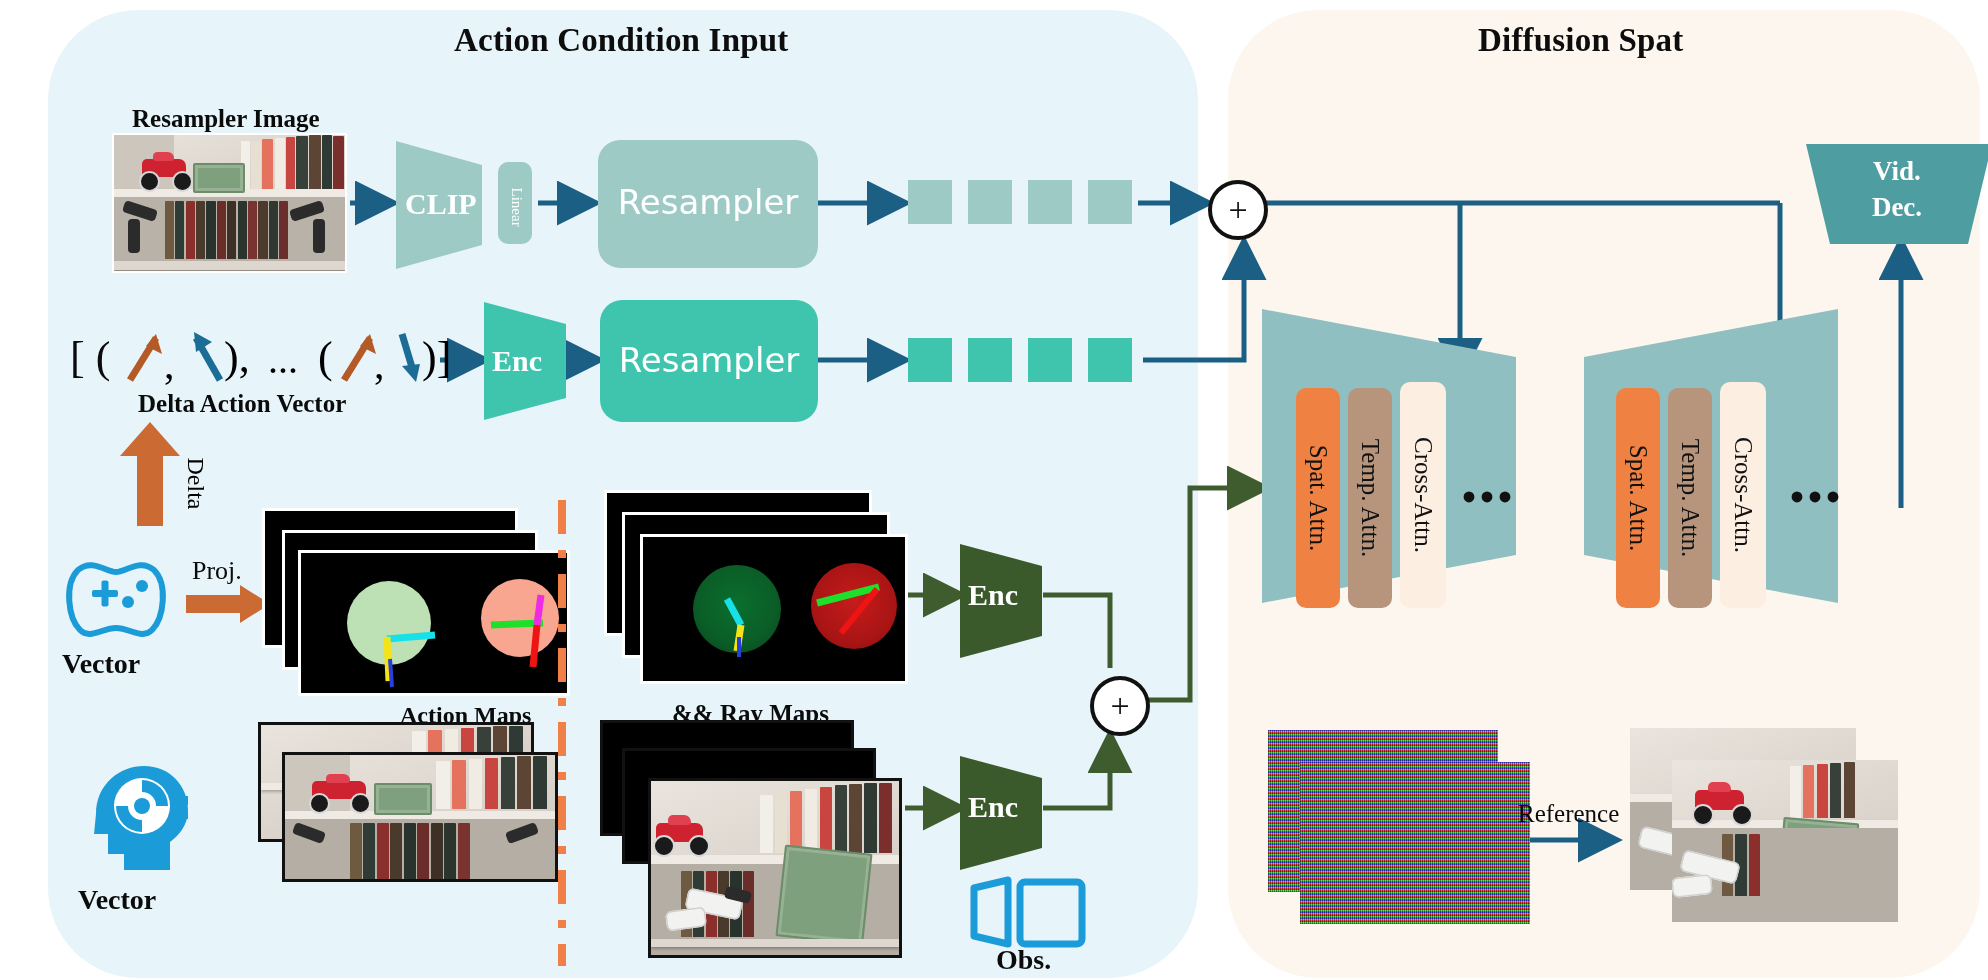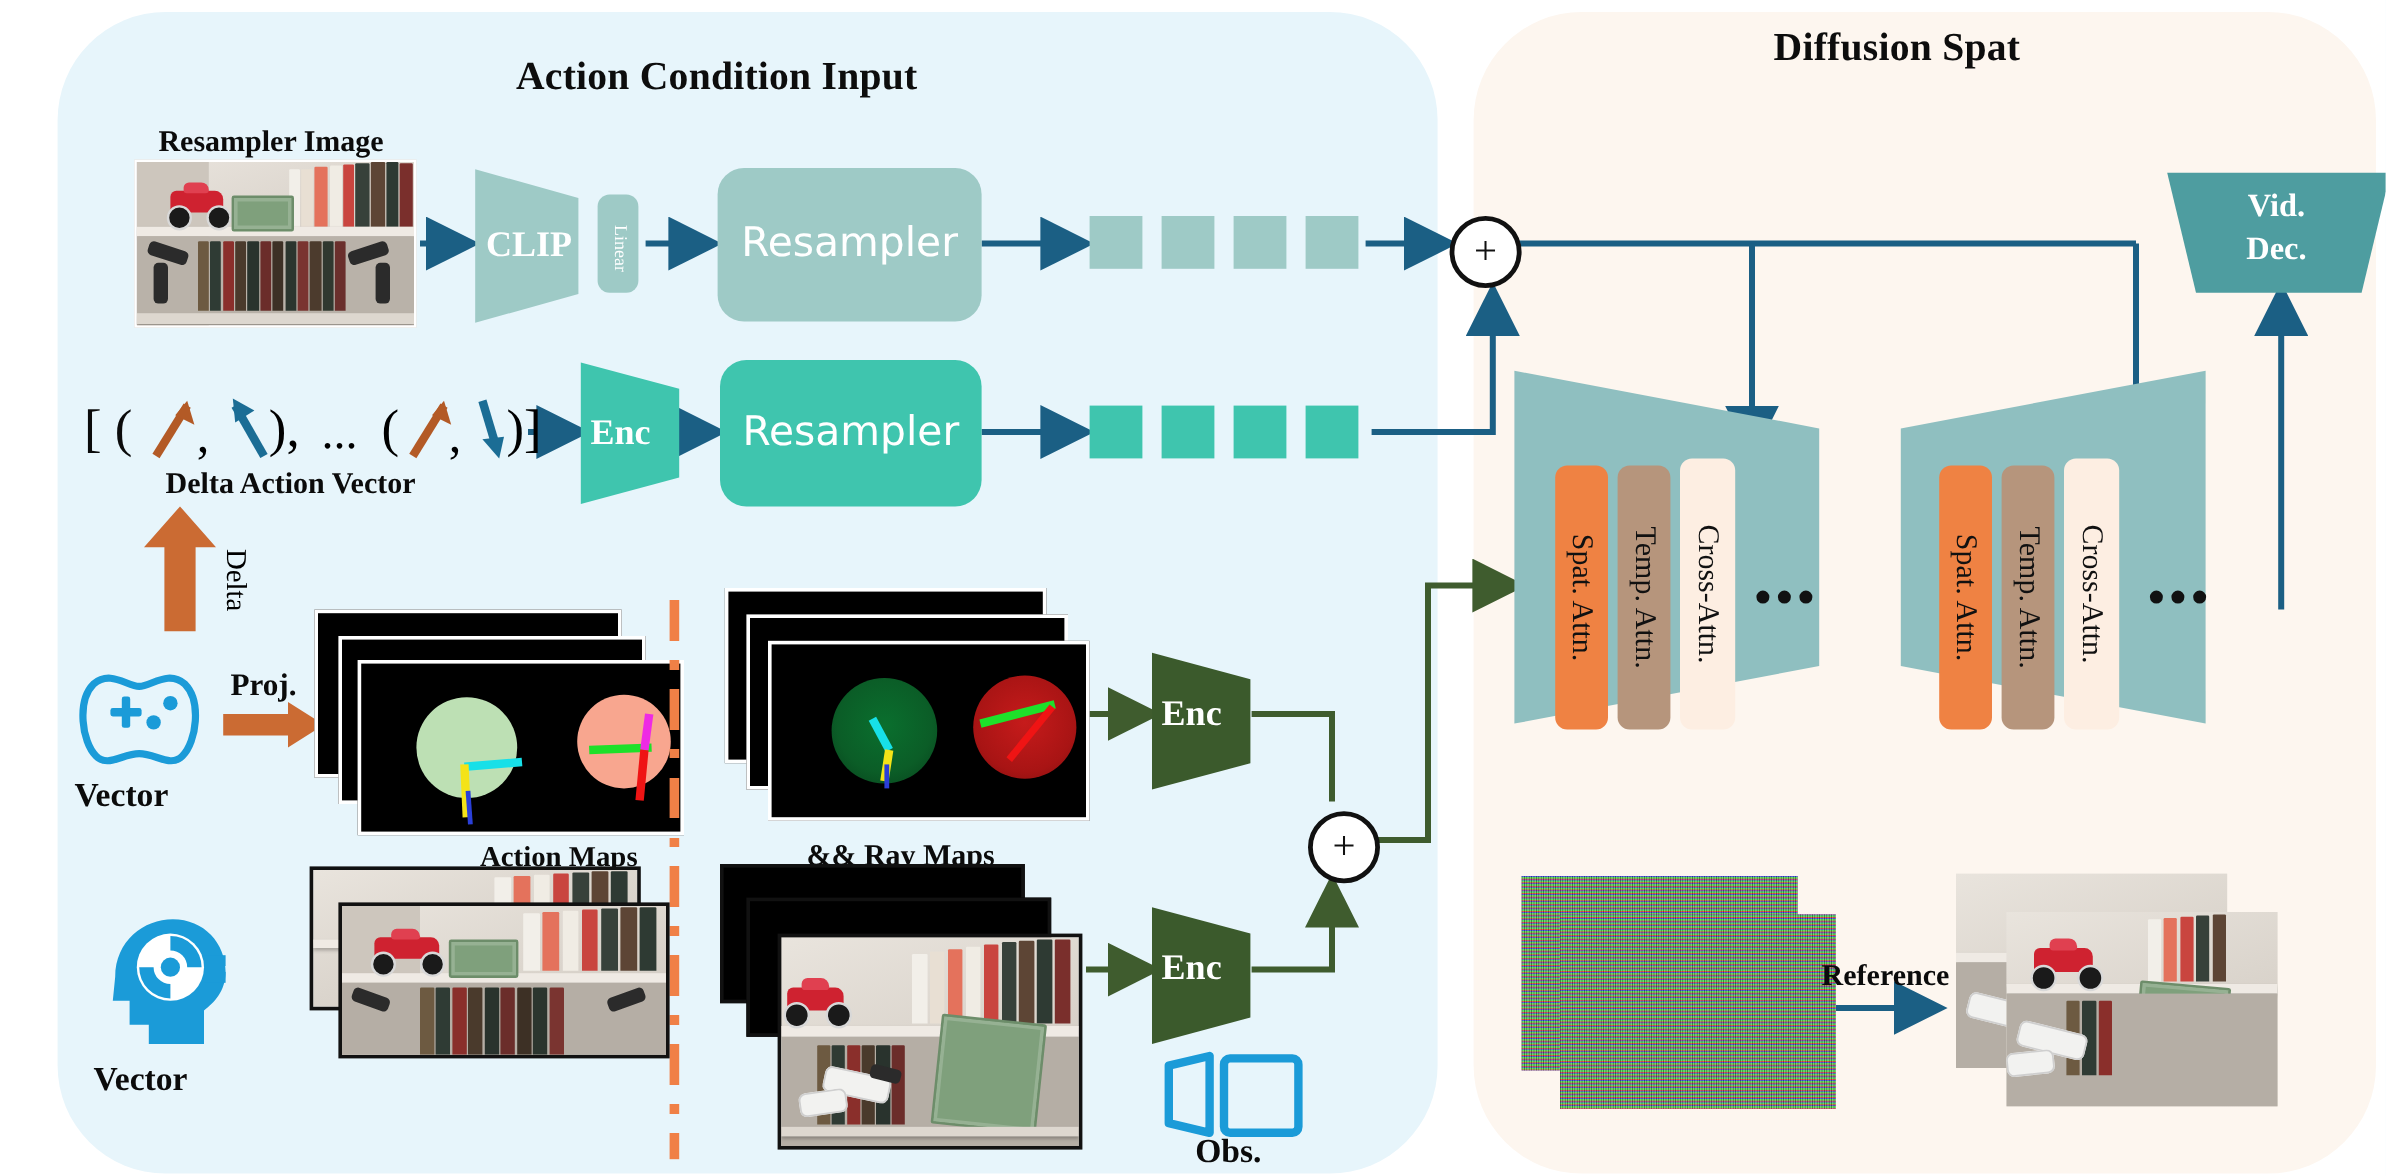--- a/index.html
+++ b/index.html
@@ -5,25 +5,25 @@
   html,body{margin:0;padding:0;background:#ffffff;}
   body{width:1988px;height:980px;position:relative;overflow:hidden;
        font-family:"Liberation Serif",serif;}
 
   .panel{position:absolute;border-radius:90px;}
   #panel-action{left:48px;top:10px;width:1150px;height:968px;background:#e7f5fb;}
   #panel-diff{left:1228px;top:10px;width:752px;height:968px;background:#fdf6ef;}
 
   .panel-title{position:absolute;font-weight:bold;font-size:33px;color:#0d0d0d;
      white-space:nowrap;letter-spacing:.2px;}
-  #title-action{left:430px;top:22px;margin-top:24px;}
+  #title-action{left:454px;top:22px;}
   #title-diff{left:1478px;top:22px;}
 
   .lbl{position:absolute;font-weight:bold;color:#0b0b0b;white-space:nowrap;}
-  .lbl-thin{font-weight:bold;}
+  .lbl-thin{font-weight:normal;}
 
   
   .photo{position:absolute;background:#cfc8c1;overflow:hidden;}
   .shelfboard{position:absolute;left:0;right:0;background:#efeae4;box-shadow:0 2px 3px rgba(0,0,0,.25);}
   .book{position:absolute;bottom:0;border-radius:1px 1px 0 0;}
   .car{position:absolute;background:#cf2230;border-radius:5px 7px 3px 3px;}
   .wheel{position:absolute;background:#1a1a1a;border-radius:50%;border:2px solid #d8d8d8;}
   .greenbook{position:absolute;background:#7fa07c;border:2px solid #6d8d6a;border-radius:2px;
      box-shadow:inset 0 0 0 3px rgba(255,255,255,.18);}
   .armw{position:absolute;background:#f2f2f0;border-radius:6px;box-shadow:0 0 0 1.5px #cfcfcf inset;}

